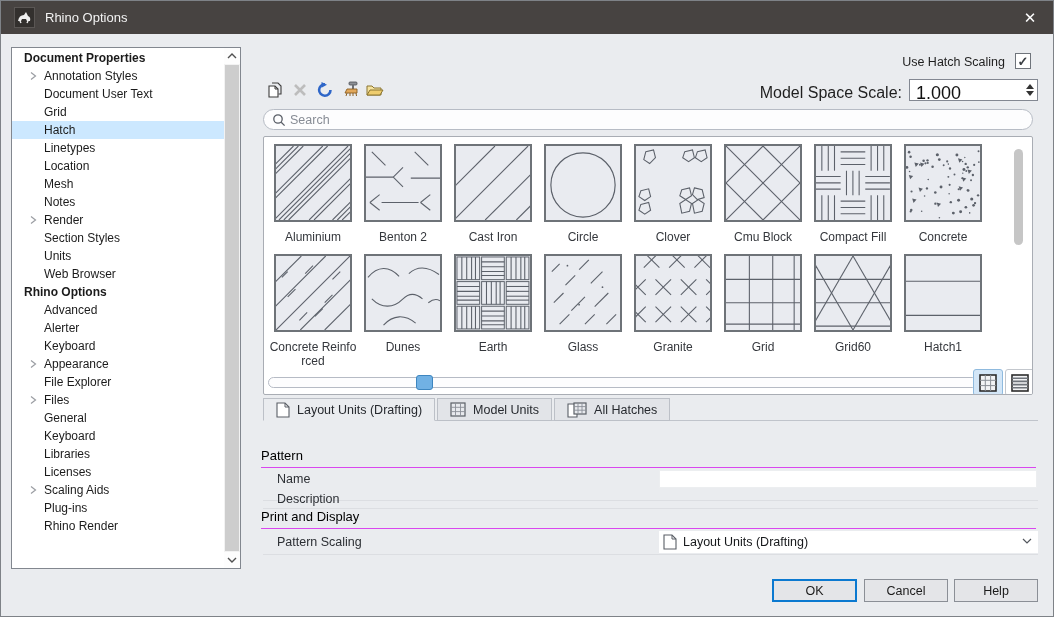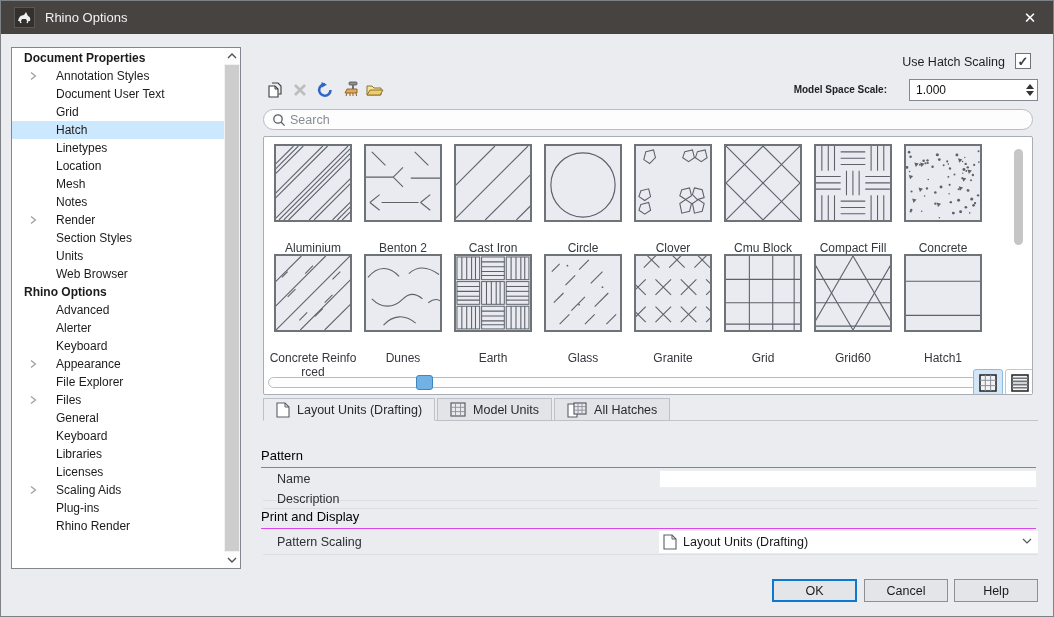--- a/index.html
+++ b/index.html
@@ -12,51 +12,51 @@
   
   #titlebar { position:absolute; left:0; top:0; width:100%; height:33px; background:#474341; display:flex; align-items:center; }
   #app-icon { width:21px; height:21px; margin-left:13px; background:#33302e; border:1px solid #5a5654; display:flex; align-items:center; justify-content:center; }
   #title-text { color:#f3f3f3; font-size:13px; margin-left:10px; }
   #close-btn { position:absolute; right:0; top:0; width:46px; height:33px; display:flex; align-items:center; justify-content:center; color:#fff; font-size:15px; cursor:pointer; }
   
   #sidebar { position:absolute; left:10px; top:46px; width:230px; height:522px; background:#fff; border:1px solid #82878f; overflow:hidden; }
   #sidebar-list { position:absolute; left:0; top:1px; width:212px; }
   .tree-row { position:relative; height:18px; line-height:18px; font-size:12px; color:#1b1b1b; white-space:nowrap; }
   .tree-row.header { font-weight:bold; padding-left:12px; }
-  .tree-row.item { padding-left:44px; }
+  .tree-row.item { padding-left:32px; }
   .tree-row.selected { background:#cce8ff; }
   .tree-chevron { position:absolute; left:15px; top:3px; width:12px; height:12px; }
   
   #sidebar-scroll { position:absolute; right:0; top:0; width:16px; height:100%; background:#f2f2f2; }
   .sb-arrow { position:absolute; left:0; width:16px; height:16px; background:#fdfdfd; display:flex; align-items:center; justify-content:center; }
   #sb-up { top:0; } #sb-down { bottom:0; }
   #sb-thumb { position:absolute; left:1px; top:17px; width:14px; height:486px; background:#cdcdcd; }
   
   #use-hatch-label { position:absolute; right:48px; top:54px; font-size:12.5px; color:#1f1f1f; }
   #use-hatch-check { position:absolute; right:22px; top:52px; width:16px; height:16px; background:#fff; border:1px solid #6f747b; display:flex; align-items:center; justify-content:center; font-size:13px; color:#3b3f44; font-weight:bold; }
-  #mss-label { position:absolute; right:166px; top:83px; font-size:10px; color:#1f1f1f;font-weight:bold; }
+  #mss-label { position:absolute; right:151px; top:83px; font-size:16px; color:#1f1f1f; }
   #mss-spin { position:absolute; left:908px; top:78px; width:129px; height:22px; background:#fff; border:1px solid #838892; }
-  #mss-value { position:absolute; left:6px; top:3px; font-size:12px; color:#111; }
+  #mss-value { position:absolute; left:6px; top:3px; font-size:18px; color:#111; }
   #mss-arrows { position:absolute; right:0; top:0; width:15px; height:100%; display:flex; flex-direction:column; align-items:center; justify-content:center; gap:2px; }
   .spin-tri-up { width:0; height:0; border-left:4px solid transparent; border-right:4px solid transparent; border-bottom:5px solid #333; }
   .spin-tri-dn { width:0; height:0; border-left:4px solid transparent; border-right:4px solid transparent; border-top:5px solid #333; }
   
   #toolbar { position:absolute; left:263px; top:78px; display:flex; gap:4px; }
   .tool-btn { width:21px; height:21px; display:flex; align-items:center; justify-content:center; }
   
   #search-box { position:absolute; left:262px; top:108px; width:770px; height:21px; border:1px solid #b7bcc5; border-radius:11px; background:#fdfdfe; }
   #search-icon { position:absolute; left:8px; top:3px; }
   #search-input { position:absolute; left:26px; top:1px; width:720px; height:17px; border:none; outline:none; background:transparent; font-size:12.5px; color:#333; font-family:"Liberation Sans",sans-serif; }
   #search-input::placeholder { color:#878c95; }
   
   #hatch-panel { position:absolute; left:262px; top:135px; width:770px; height:259px; background:#fff; border:1px solid #a9adb4; border-radius:2px; overflow:hidden; }
   #swatch-grid { position:absolute; left:4px; top:7px; display:grid; grid-template-columns:repeat(8, 90px); grid-auto-rows:110px; }
   .swatch-cell { width:90px; text-align:center; }
   .swatch-tile { width:78px; height:78px; margin:0 auto; border:2px solid #6e7378; background:#e9ebf0; }
-  .swatch-label { margin-top:19px; font-size:12px; line-height:14px; color:#34373c; width:90px; word-break:break-all; }
+  .swatch-label { margin-top:8px; font-size:12px; line-height:14px; color:#34373c; width:90px; word-break:break-all; }
   #panel-vscroll { position:absolute; left:750px; top:12px; width:9px; height:96px; background:#c6c6c6; border-radius:5px; }
   #size-slider { position:absolute; left:4px; top:240px; width:710px; height:11px; border:1px solid #b6bbc5; border-radius:6px; background:#fdfdfe; }
   #slider-thumb { position:absolute; left:147px; top:-3px; width:17px; height:15px; background:#71b1e4; border:1px solid #3e86c0; border-radius:3px; }
   .view-btn { position:absolute; top:232px; width:30px; height:27px; border:1px solid #c3c7cd; border-radius:3px; background:#fff; display:flex; align-items:center; justify-content:center; }
   #view-grid-btn { left:709px; background:#d3e6f7; border-color:#8fbade; }
   #view-list-btn { left:741px; }
   
   #tabbar-line { position:absolute; left:262px; top:419px; width:775px; border-top:1px solid #c0c4cb; }
   #tabbar { position:absolute; left:262px; top:397px; height:23px; display:flex; }
   .tab { height:23px; display:flex; align-items:center; gap:7px; padding:0 12px; font-size:12.5px; color:#26292e; border:1px solid #bcc0c7; background:#e2e4e8; position:relative; }

